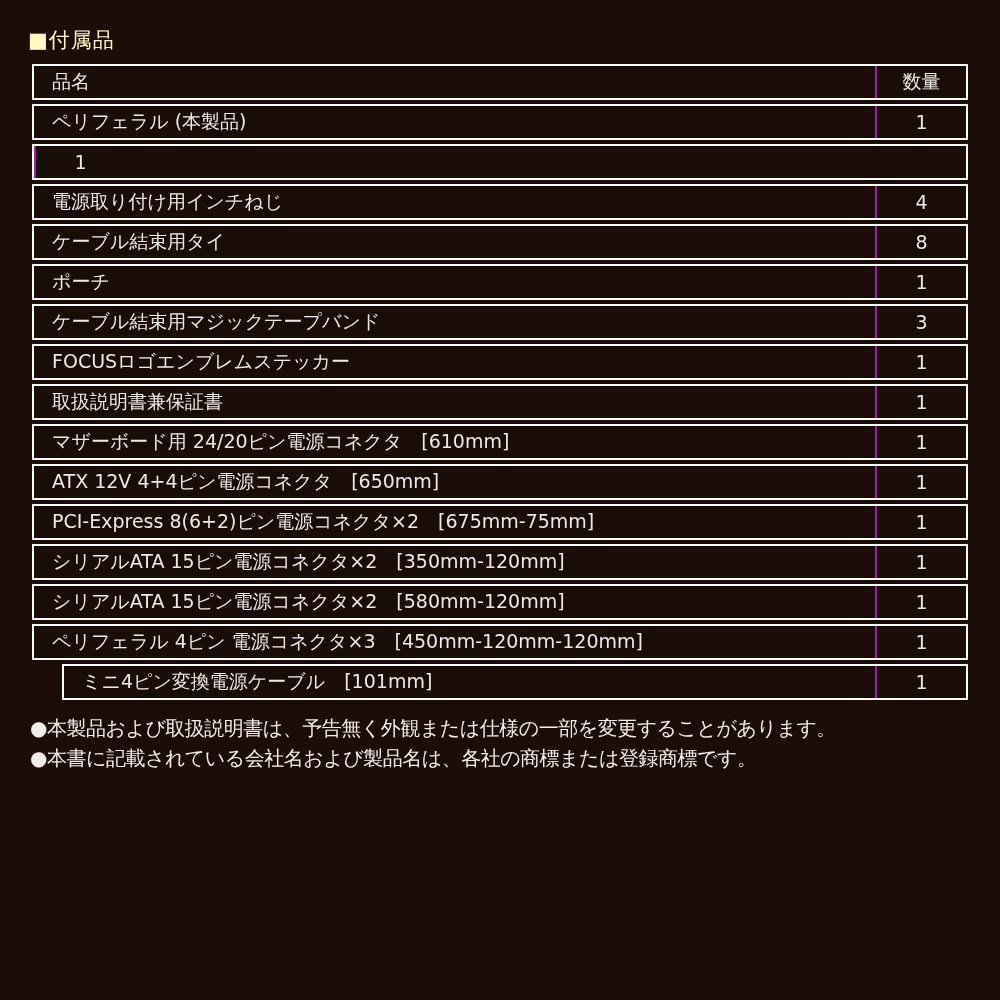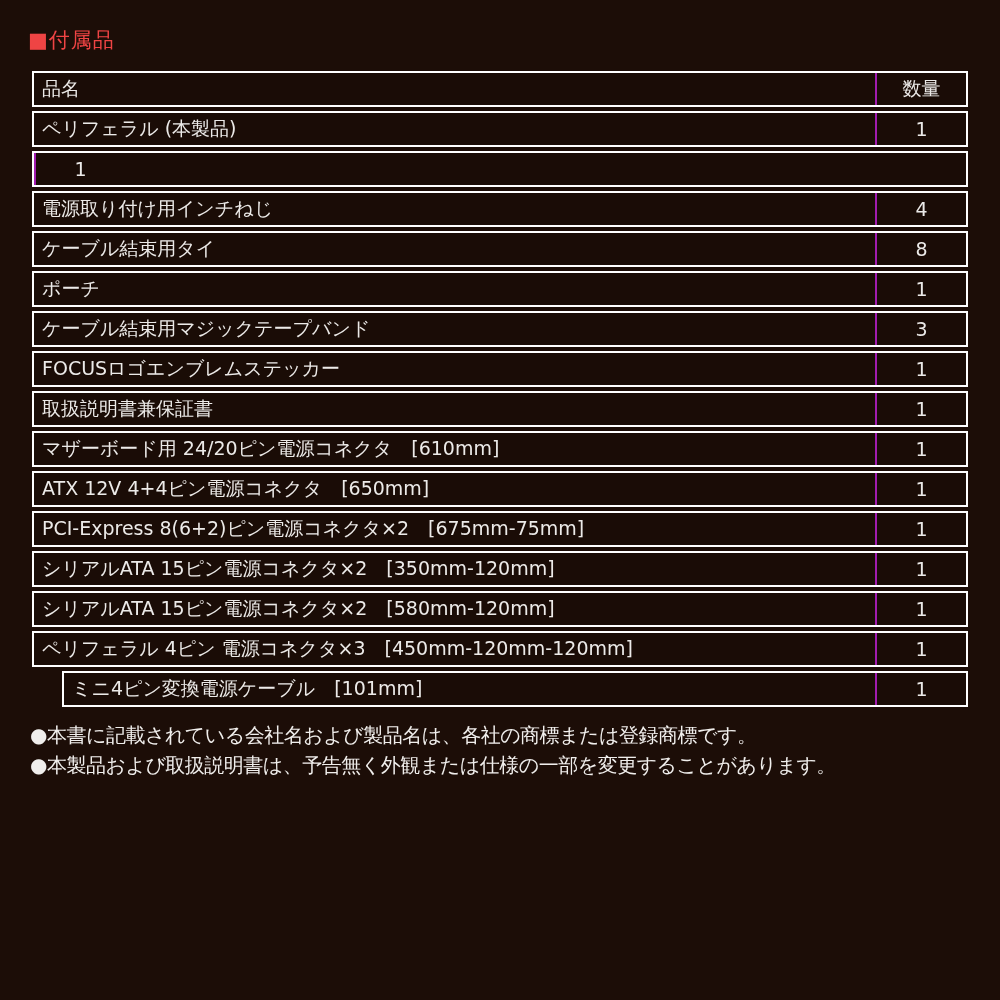--- a/index.html
+++ b/index.html
@@ -17,24 +17,24 @@
   .canvas {
     position: relative;
     box-sizing: border-box;
     width: 1000px;
     height: 1000px;
     padding: 28px 32px 0 32px;
   }
   .title {
     font-size: 21px;
     font-weight: normal;
-    margin: 0 0 18px -4px;
+    margin: 0 0 11px -4px;
     letter-spacing: 1px;
     line-height: 25px;
-    color: #ef4444;
+    color: #fef9c3;
   }
   .acc-table {
     width: 936px;
   }
   .row {
     display: flex;
     align-items: stretch;
     box-sizing: border-box;
     height: 36px;
     border: 2px solid #ffffff;
@@ -45,21 +45,21 @@
   .cell {
     display: flex;
     align-items: center;
     font-size: 19px;
     white-space: nowrap;
     overflow: hidden;
     color: #eceae8;
   }
   .cell.name {
     flex: 1 1 auto;
-    padding-left: 8px;
+    padding-left: 18px;
   }
   .cell.qty {
     flex: 0 0 73px;
     width: 73px;
     border-left: 2px solid #a21caf;
     justify-content: center;
     padding: 8px;
   }
   .notes {
     margin-top: 13px;
@@ -157,17 +157,17 @@
   </div>
 
   <div class="row">
     <div class="cell name">ミニ4ピン変換電源ケーブル　[101mm]</div>
     <div class="cell qty">1</div>
   </div>
 </div>
   </div>
 
   <div class="notes">
+    <p>●本製品および取扱説明書は、予告無く外観または仕様の一部を変更することがあります。</p>
     <p>●本書に記載されている会社名および製品名は、各社の商標または登録商標です。</p>
-    <p>●本製品および取扱説明書は、予告無く外観または仕様の一部を変更することがあります。</p>
   </div>
 
 </div>
 
 </body></html>

